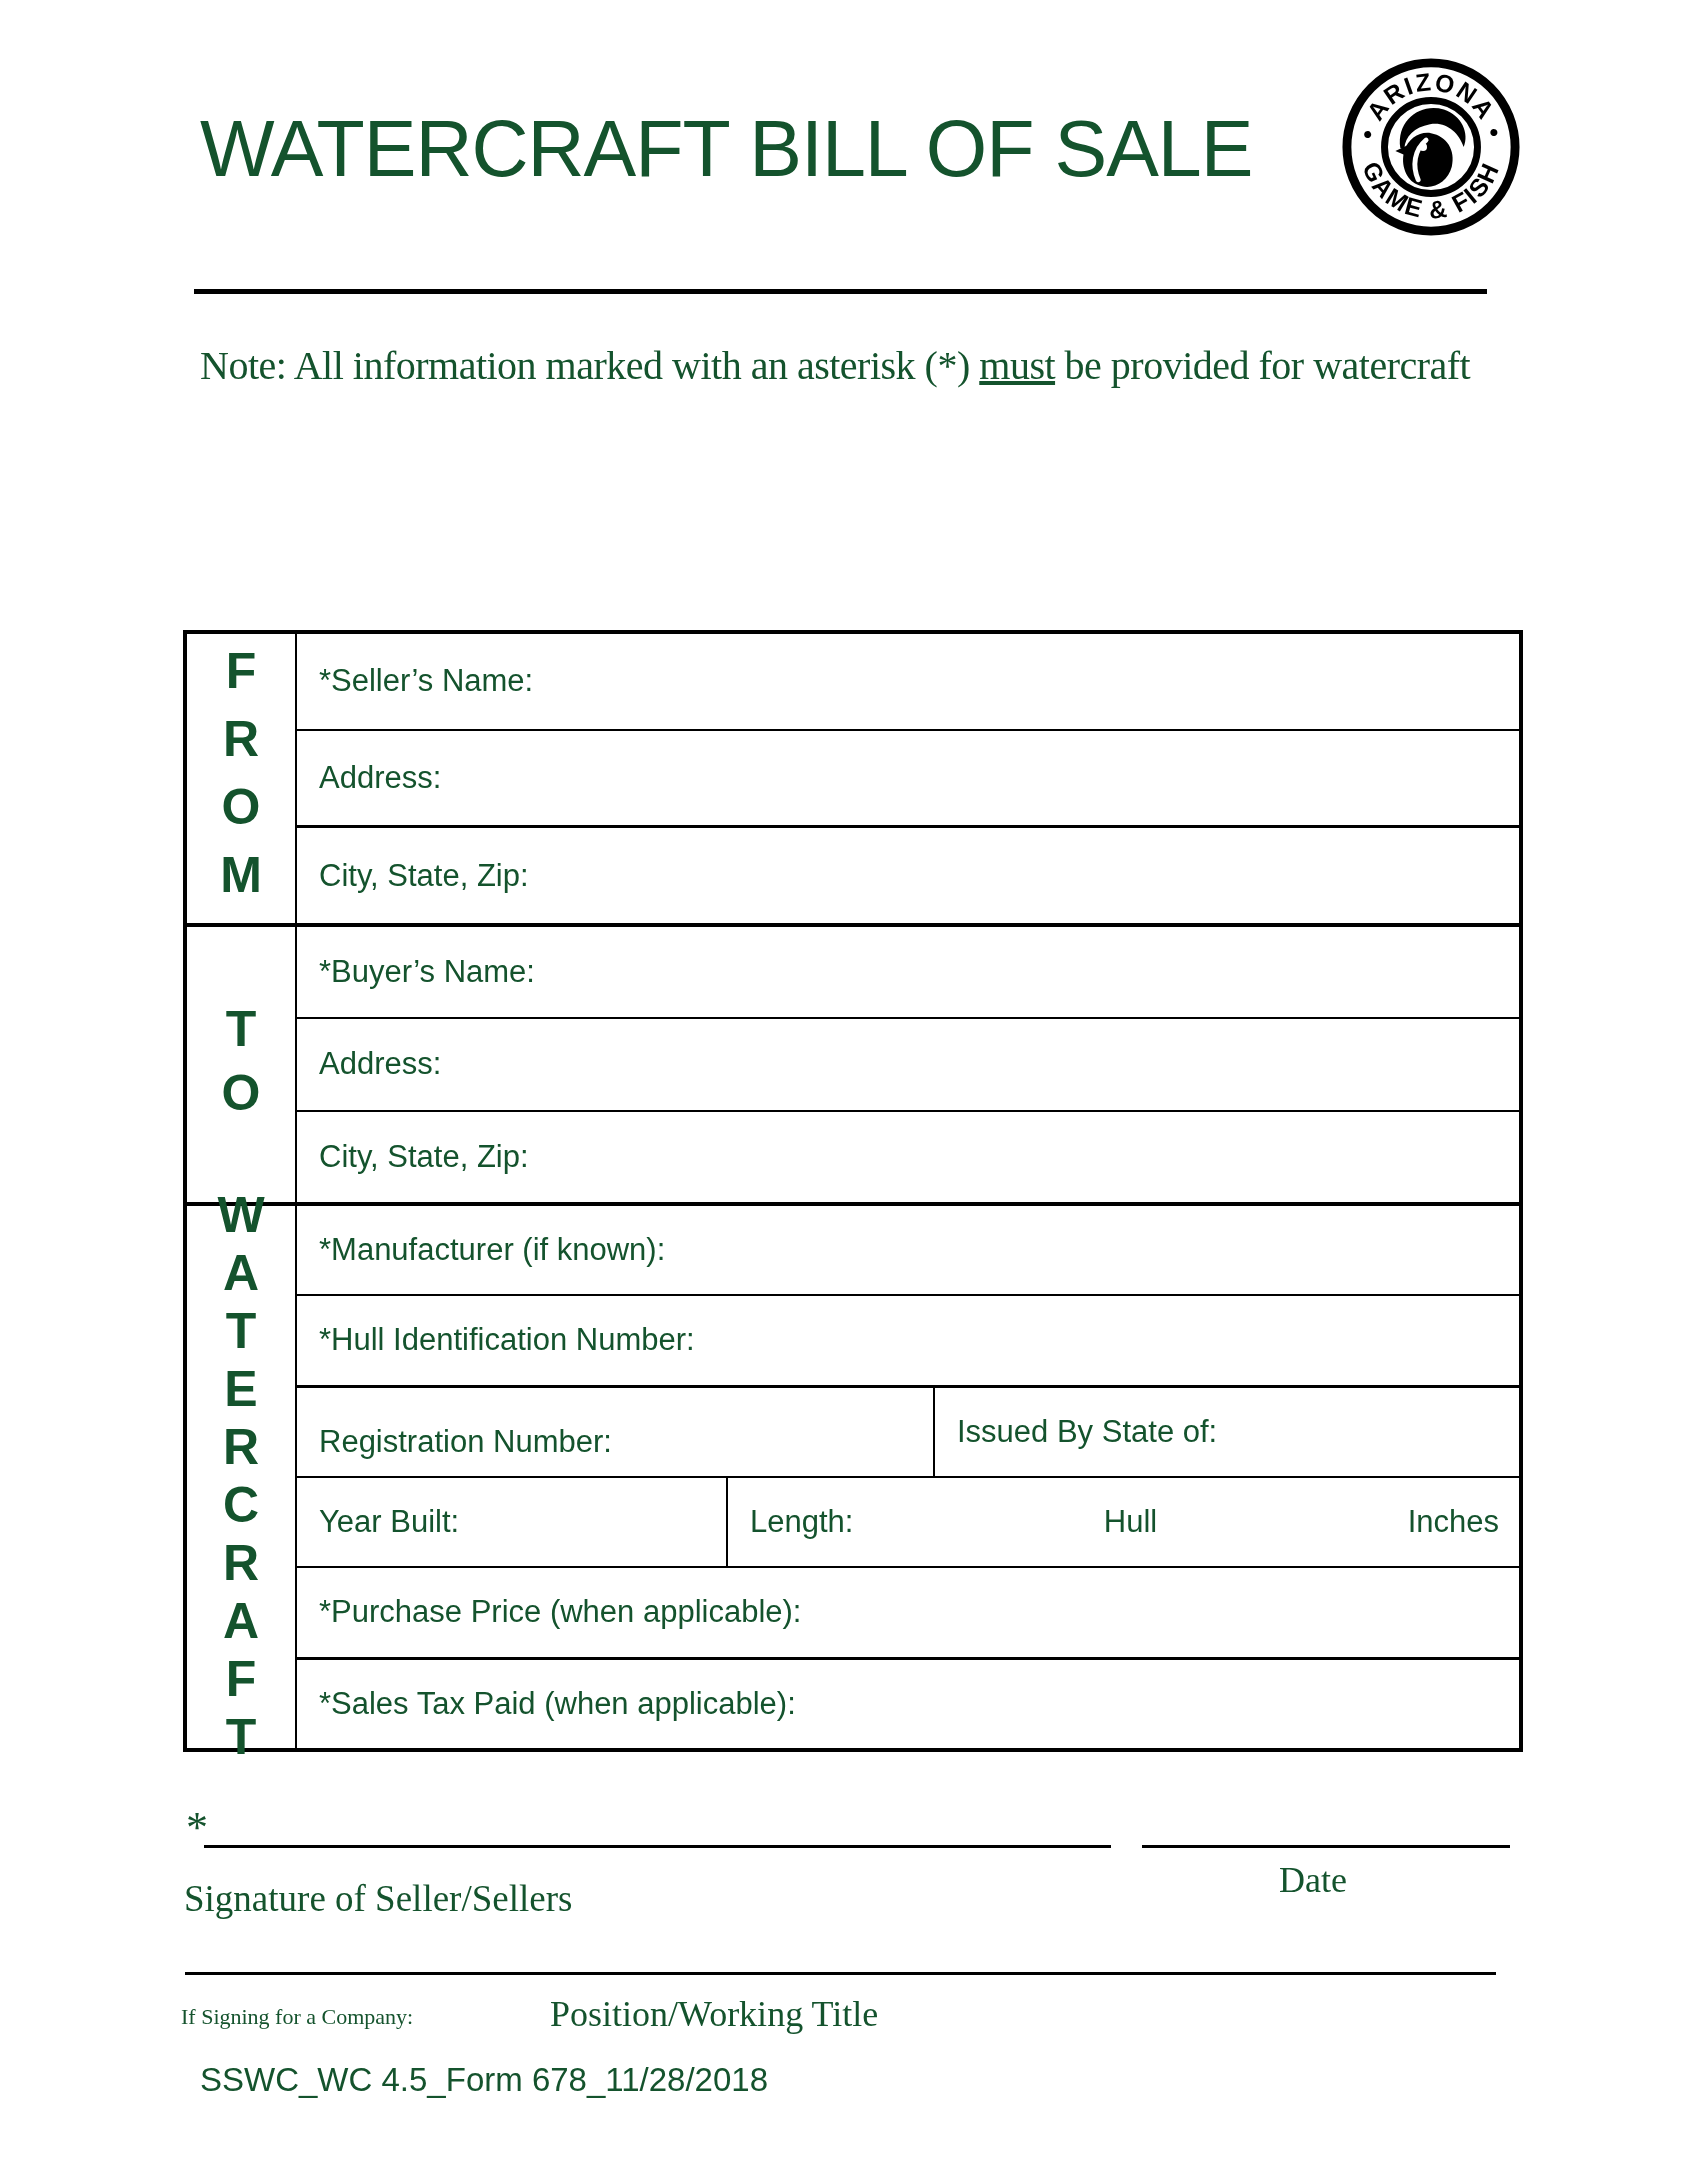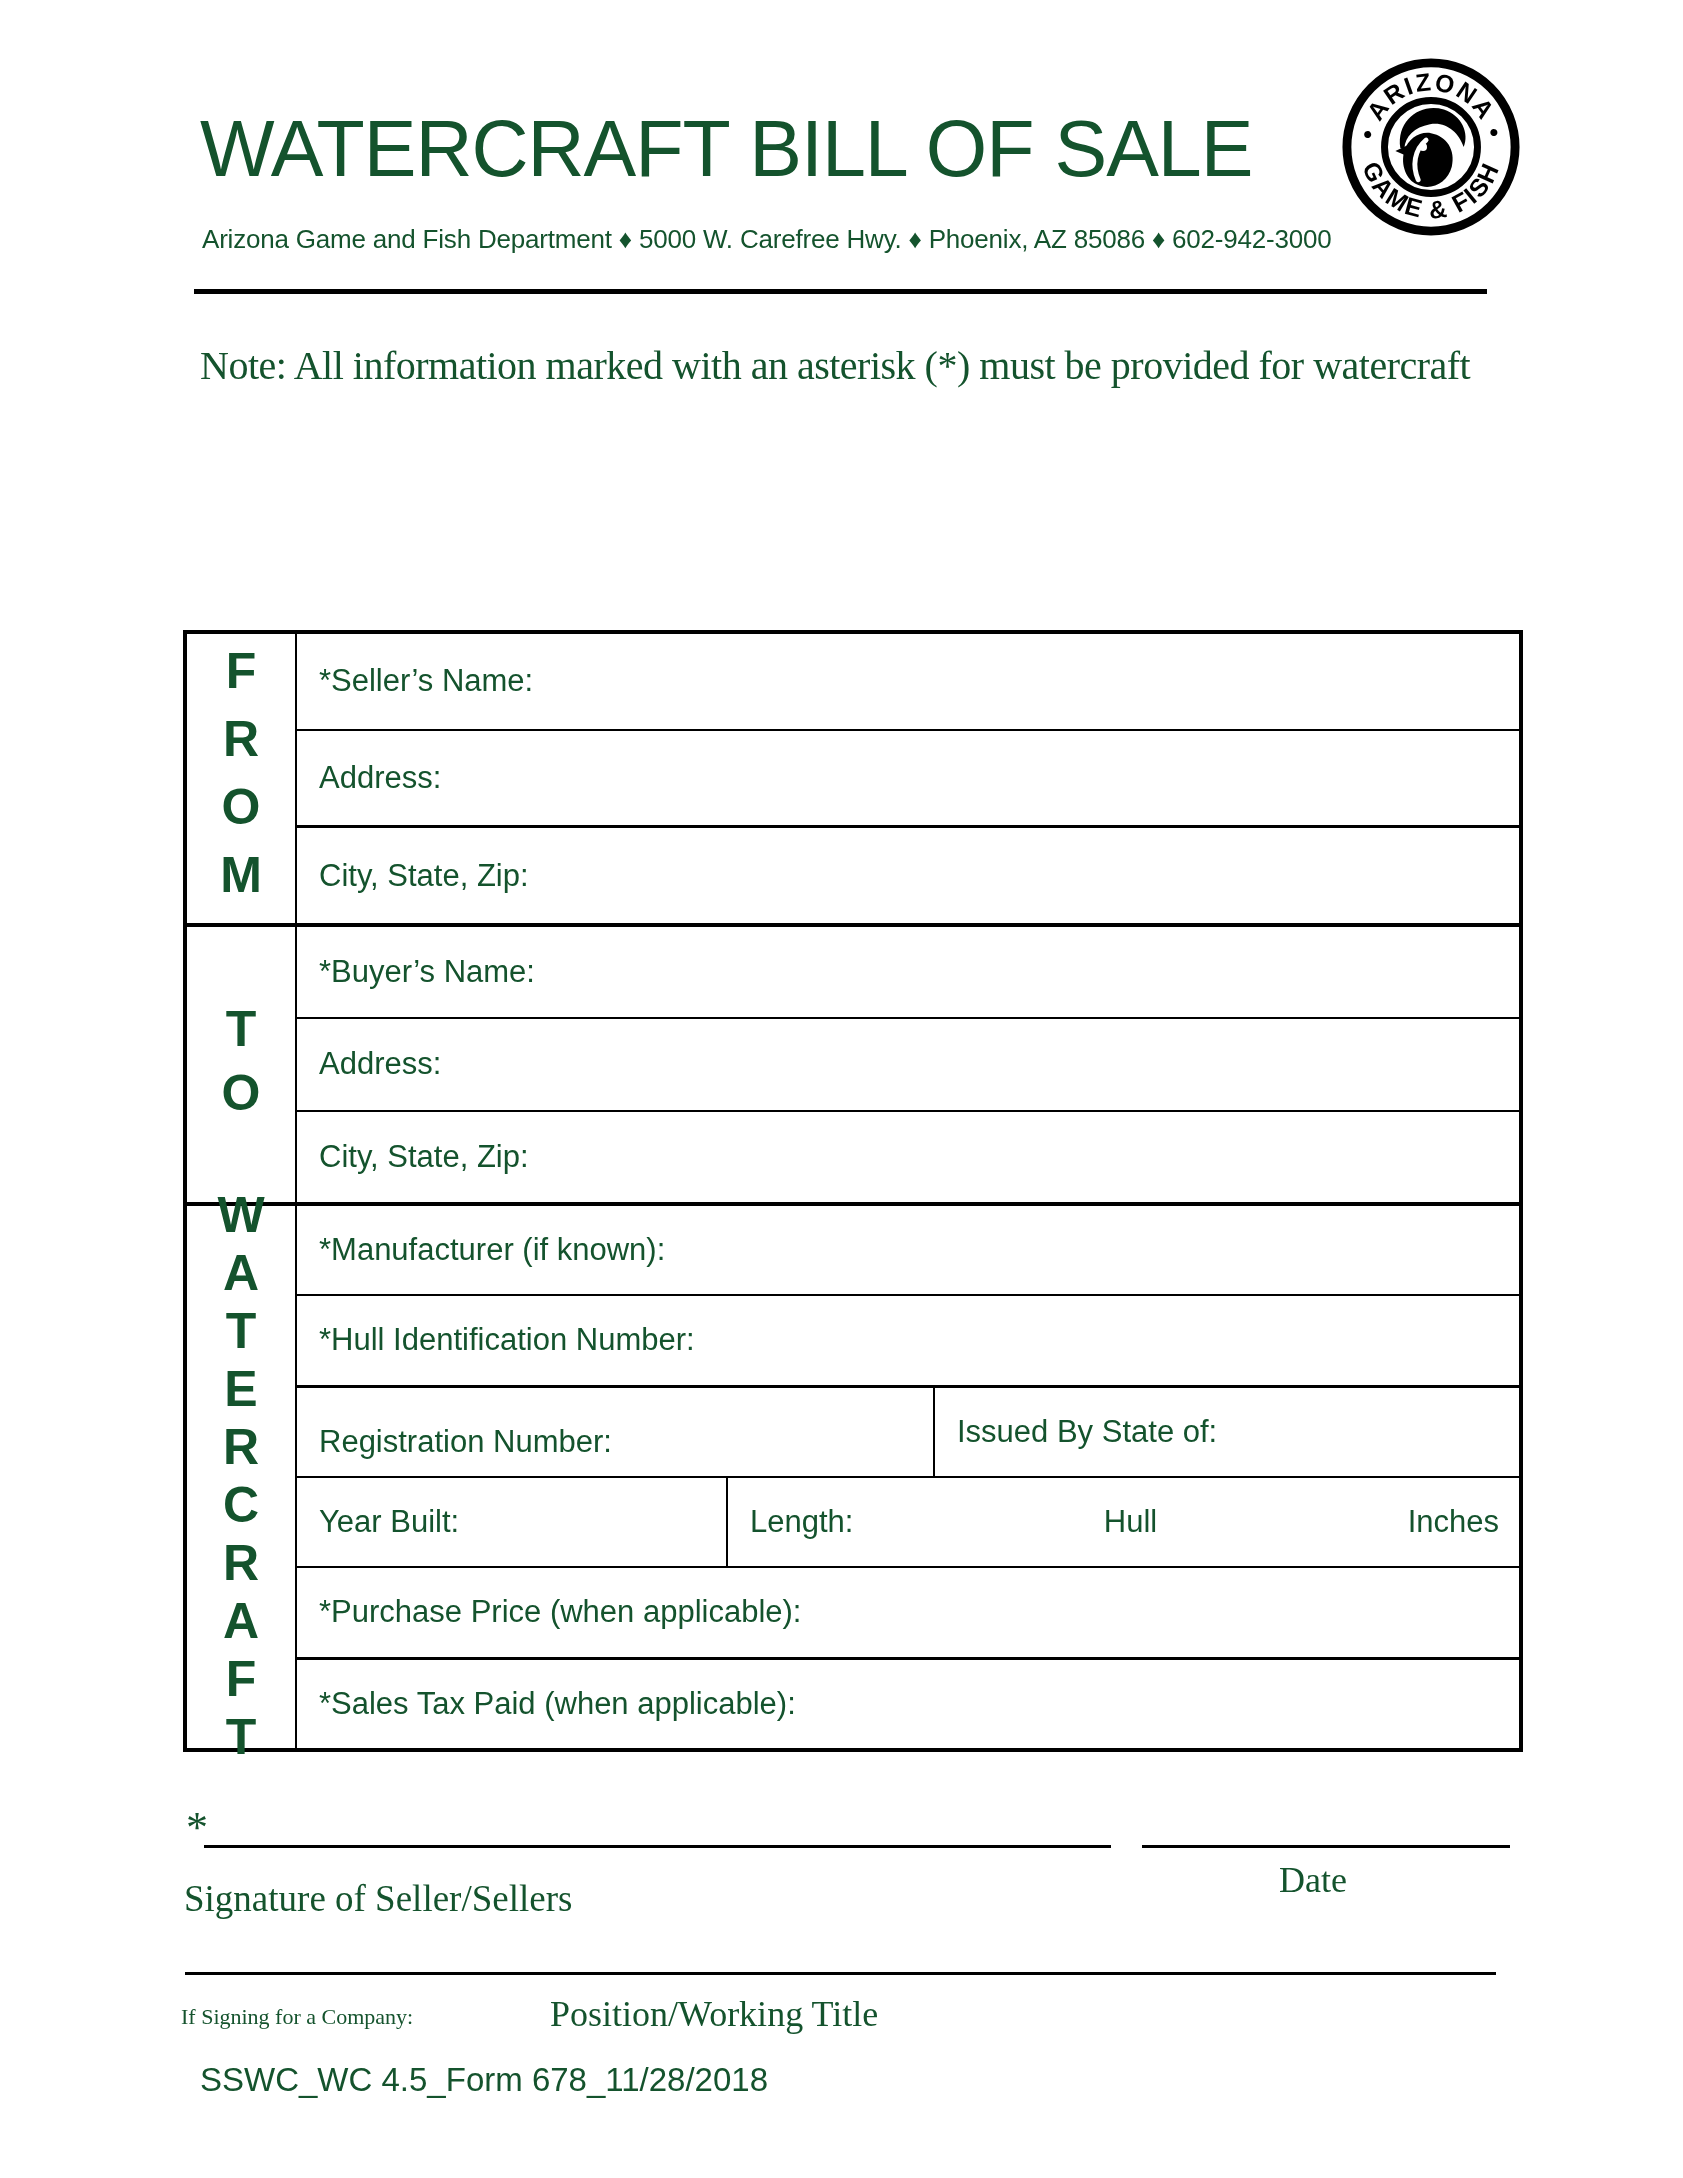--- a/index.html
+++ b/index.html
@@ -22,21 +22,21 @@
   .header-rule {
     position:absolute; left:194px; top:289px; width:1293px; height:5px; background:#000;
   }
 
   
   .note {
     position:absolute; left:200px; top:343px;
     font-family:"Liberation Serif", serif; font-size:40px; line-height:46px;
     letter-spacing:-0.5px; white-space:nowrap;
   }
-  .note .u { }
+  .note .u { text-decoration:underline; }
 
   
   .form-table {
     position:absolute; left:183px; top:630px; width:1340px; height:1122px;
     border:4px solid #000; box-sizing:border-box;
     display:flex; flex-direction:column; background:#fff;
   }
   .section { display:flex; flex:0 0 auto; }
   .section + .section { border-top:4px solid #000; }
   .sec-from { height:289px; }
@@ -91,21 +91,20 @@
   .company-label { position:absolute; left:181px; top:2004px; font-size:22px; font-weight:normal; }
   .position-label { position:absolute; left:550px; top:1993px; font-size:36px; }
   .form-number { position:absolute; left:200px; top:2061px; font-size:33px; }
 </style>
 </head>
 <body>
 
 <div class="page">
 
   <div class="title">WATERCRAFT BILL OF SALE</div>
-  <div class="subtitle">Arizona Game and Fish Department ♦ 5000 W. Carefree Hwy. ♦ Phoenix, AZ 85086 ♦ 602-942-3000</div>
 
   <svg class="logo" viewBox="0 0 186 186" aria-hidden="true">
     <circle cx="93" cy="93" r="85" fill="#ffffff" stroke="#000000" stroke-width="9"></circle>
     <circle cx="93" cy="93" r="47" fill="#ffffff" stroke="#000000" stroke-width="7"></circle>
     <defs>
       <path id="arcTop" d="M 36,93 A 57,57 0 0 1 150,93"></path>
       <path id="arcBottom" d="M 21,93 A 72,72 0 0 0 165,93"></path>
     </defs>
     <text font-size="25" letter-spacing="2" fill="#000000">
       <textPath href="#arcTop" startOffset="50%" text-anchor="middle">• ARIZONA •</textPath>

